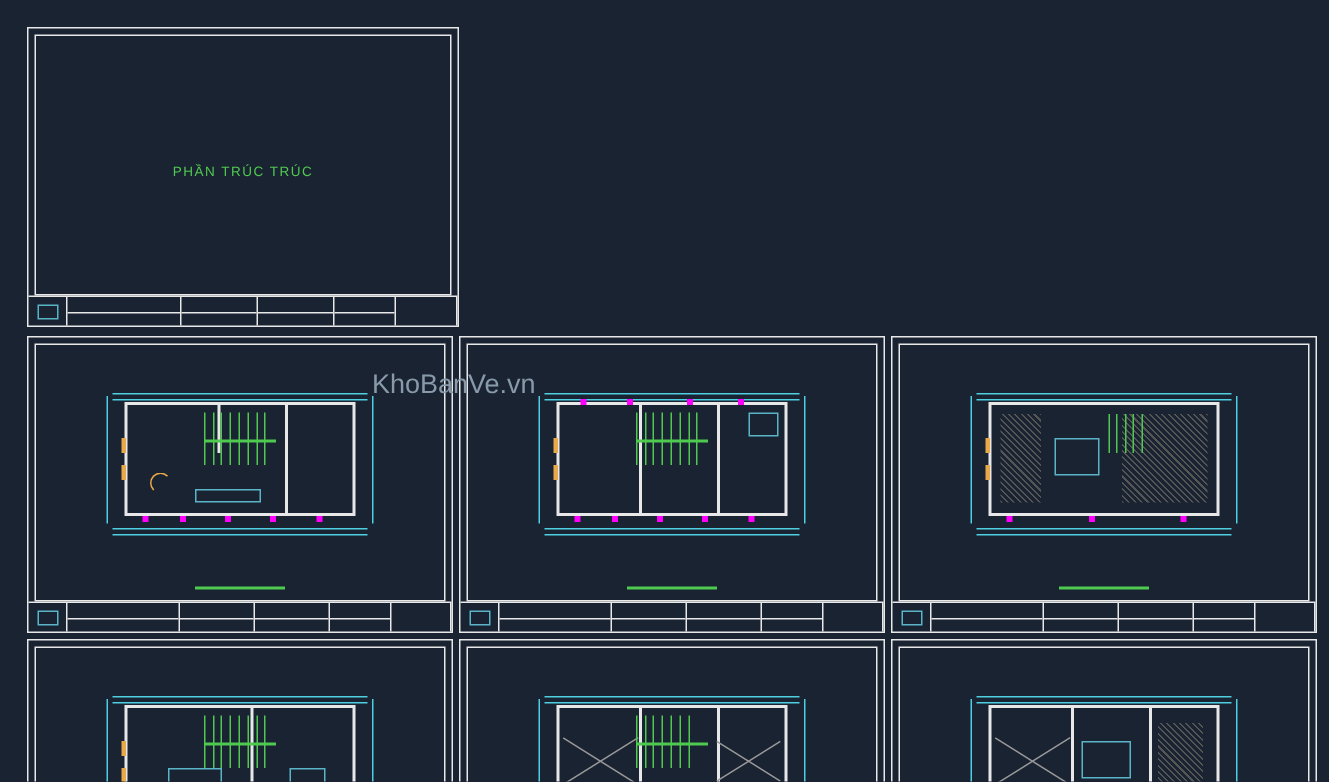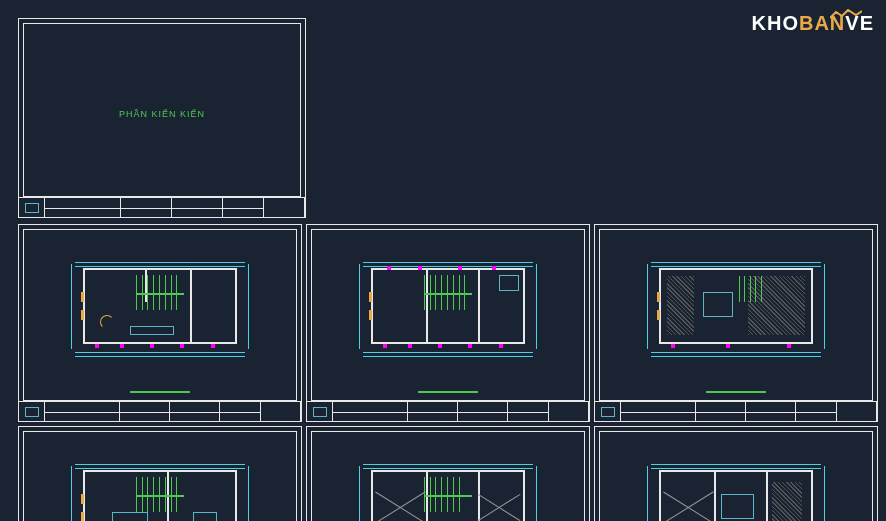--- a/index.html
+++ b/index.html
@@ -205,33 +205,26 @@
   left: -20%;
 }
 .roof-x::before { transform: rotate(32deg); }
 .roof-x::after { transform: rotate(-32deg); }
 </style>
 </head>
 <body>
 
 <div class="canvas">
 
-  <div class="logo">
-    <svg class="logo-roof" viewBox="0 0 32 10">
-      <polyline points="0,9 6,3 12,7 18,1 26,6 32,2" stroke="#e8a94a" stroke-width="2" fill="none"></polyline>
-    </svg>
-    <span class="logo-text">
-      <span>KHO</span><span class="logo-accent">BAN</span><span>VE</span>
-    </span>
-  </div>
-
+
+  <div class="watermark1">KhoBanVe.vn</div>
 
   <div class="sheet" style="left:18px;top:18px;width:288px;height:200px;">
     <div class="sheet-inner"></div>
-    <div class="cover-title">PHẦN KIẾN KIẾN</div>
+    <div class="cover-title">PHẦN TRÚC TRÚC</div>
     <div class="titleblock">
       <div class="tb-cell tb-logo">
           <div class="tb-logo-mark"></div>
         </div>
       <div class="tb-cell tb-wide">
           <div class="tb-inner-line"></div>
         </div>
       <div class="tb-cell tb-med">
           <div class="tb-inner-line"></div>
         </div>

